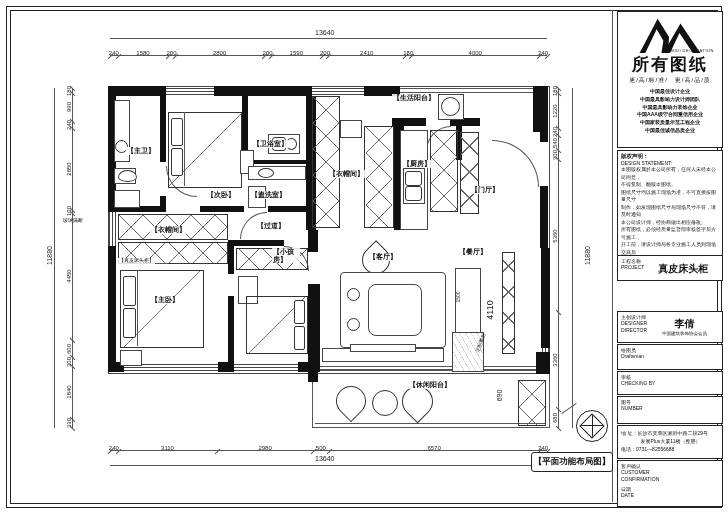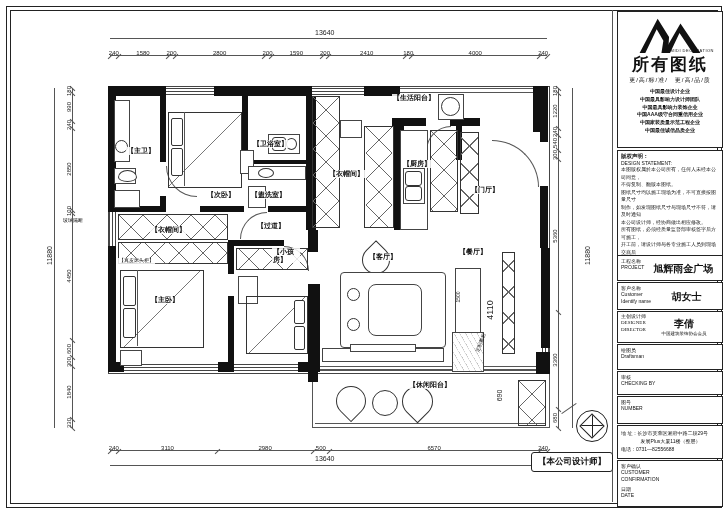--- a/index.html
+++ b/index.html
@@ -299,21 +299,21 @@
     <span class="total vtext" style="left:494px;top:392px;">690</span>
     <span class="total vtext" style="left:452px;top:294px;font-size:5px;">1500</span>
 
     <div class="circ" style="left:576px;top:410px;width:30px;height:30px;border-color:#222;"></div>
     <div class="abs" style="left:583px;top:417px;width:16px;height:16px;border:1px solid #222;transform:rotate(45deg);background:
         linear-gradient(45deg,transparent calc(50% - .5px),#222 calc(50% - .5px),#222 calc(50% + .5px),transparent calc(50% + .5px)),
         linear-gradient(-45deg,transparent calc(50% - .5px),#222 calc(50% - .5px),#222 calc(50% + .5px),transparent calc(50% + .5px));"></div>
     <div class="tln" style="left:560px;top:408px;width:18px;height:1px;transform:rotate(-35deg);"></div>
 
     <div class="panel-box" style="left:531px;top:452px;width:80px;height:18px;border-radius:3px;display:flex;align-items:center;justify-content:center;">
-      <span style="font-size:8.5px;font-weight:bold;white-space:nowrap;">【本公司设计师】</span>
+      <span style="font-size:8.5px;font-weight:bold;white-space:nowrap;">【平面功能布局图】</span>
     </div>
   </div>
 
   <div class="abs" style="left:614px;top:0;width:114px;height:514px;">
 
     <div class="panel-box" style="left:3px;top:11px;width:104px;height:135px;">
       <div style="text-align:center;margin-top:4px;">
         <svg width="64" height="38" viewBox="0 0 66 40">
           <path d="M1 39 L20 3 L32 22 L31 39 L24 39 L26 26 L19 14 L7 39 Z" fill="#111"></path>
           <path d="M26 39 L44 8 L65 39 L57 39 L43 18 L33 39 Z" fill="#111"></path>
@@ -345,33 +345,25 @@
           <div class="stline">开工前，请设计师与各专业施工人员到现场交底后</div>
           <div class="stline">方可施工。</div>
         </div>
     </div>
 
     <div class="panel-box" style="left:3px;top:255px;width:104px;height:24px;">
       <div class="flabel" style="float:left;">
         <div>工程名称</div>
         <div>PROJECT</div>
       </div>
-      <div class="fvalue" style="margin-top:6px;">旭辉雨金广场</div>
-    </div>
-
-    <div class="panel-box" style="left:3px;top:282px;width:104px;height:26px;">
-      <div class="flabel" style="float:left;">
-        <div>客户名称</div>
-        <div>Customer</div>
-        <div>Identify name</div>
-      </div>
-      <div class="fvalue" style="margin-top:7px;">胡女士</div>
-    </div>
-
-    <div class="panel-box" style="left:3px;top:311px;width:104px;height:30px;font-family:Liberation Serif, serif;">
+      <div class="fvalue" style="margin-top:6px;">真皮床头柜</div>
+    </div>
+
+
+    <div class="panel-box" style="left:3px;top:311px;width:104px;height:30px;">
       <div class="flabel" style="float:left;">
         <div>主创设计师</div>
         <div>DESIGNER</div>
         <div>DIRECTOR</div>
       </div>
       <div class="fvalue" style="margin-top:5px;">李倩</div>
       <div style="text-align:center;font-size:4.5px;">中国建筑装饰协会会员</div>
     </div>
 
     <div class="panel-box" style="left:3px;top:344px;width:104px;height:24px;">

